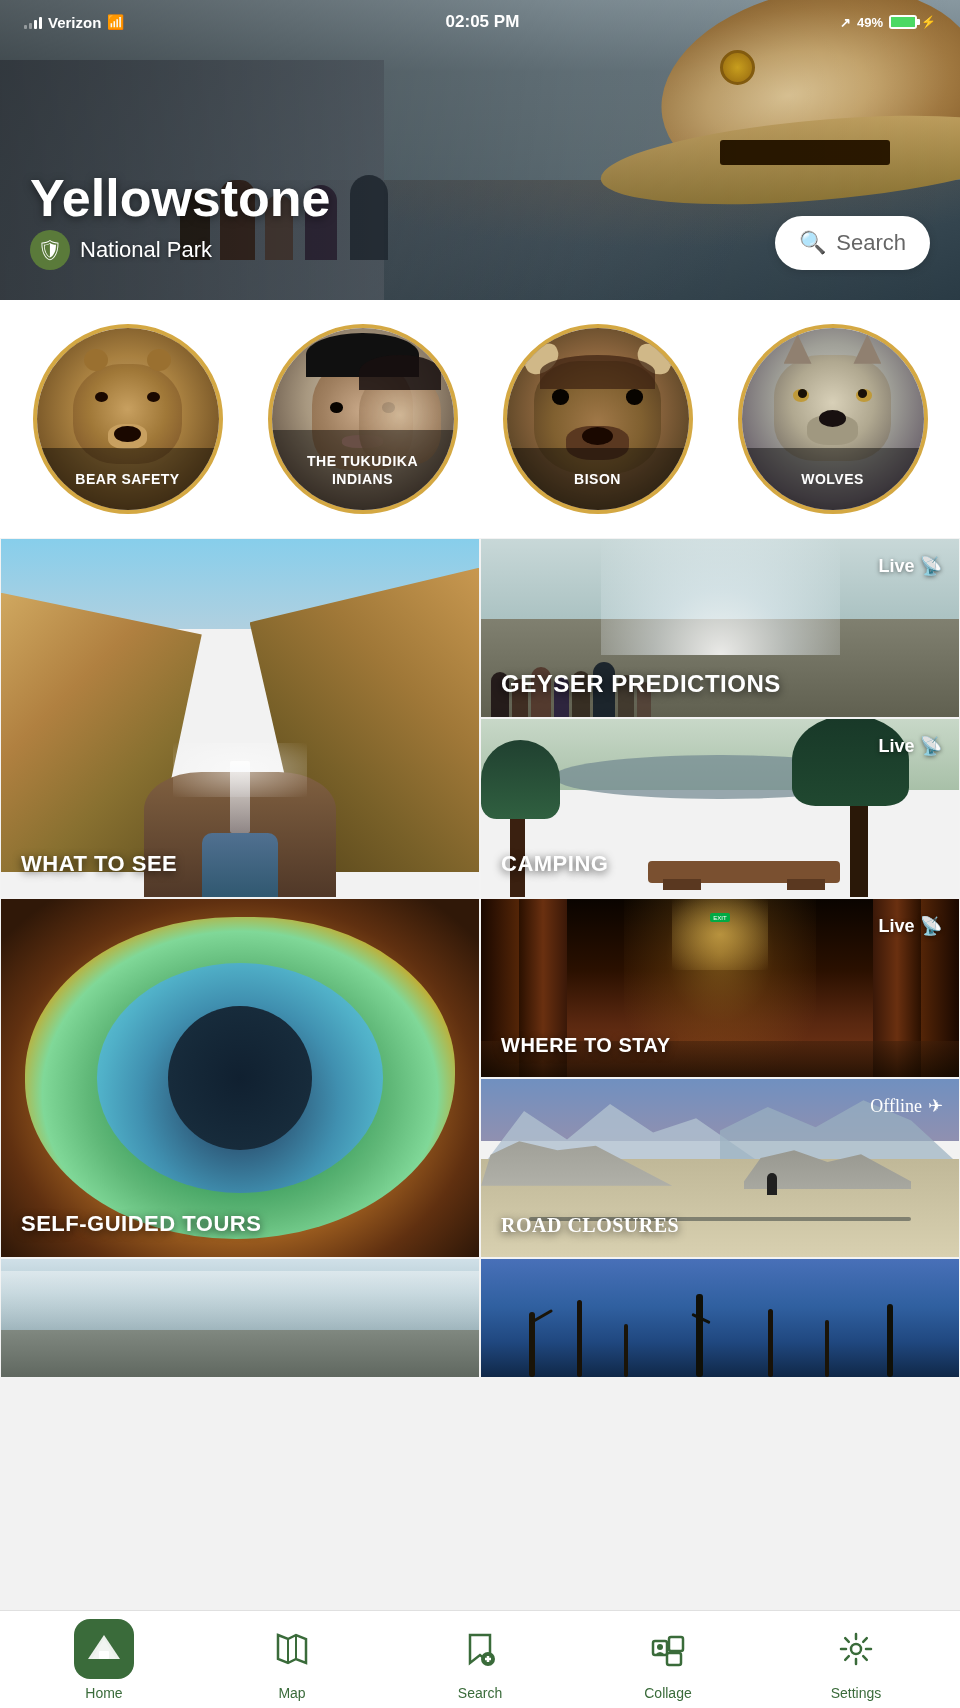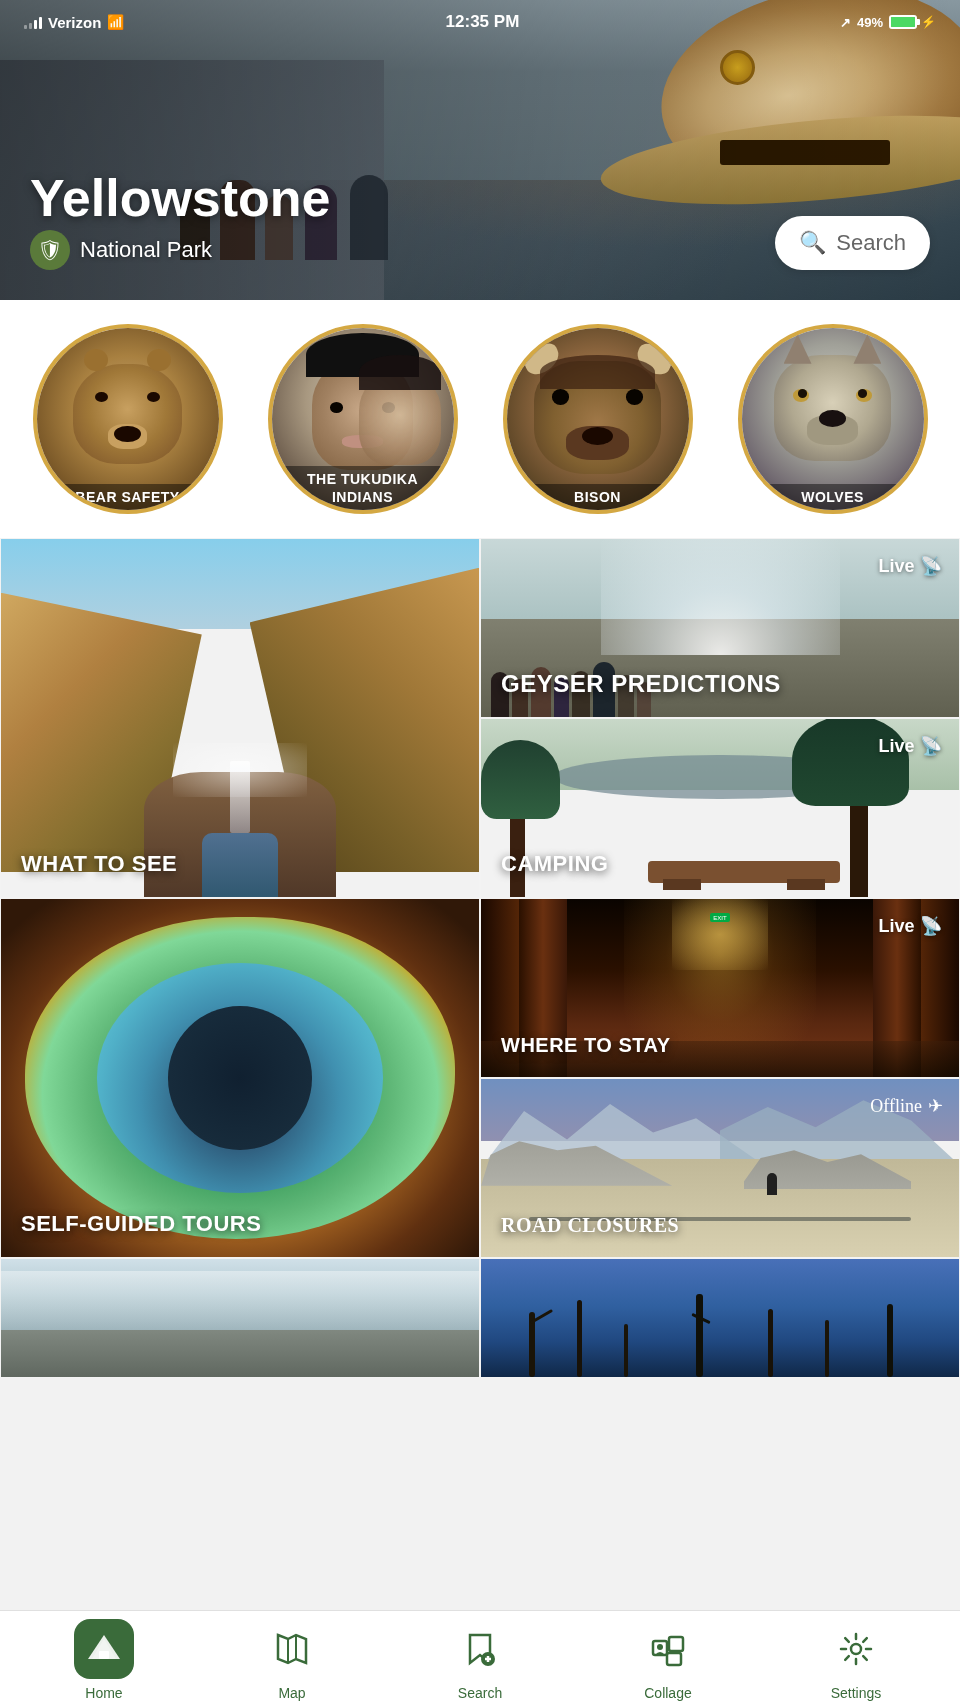--- a/index.html
+++ b/index.html
@@ -167,21 +167,21 @@
       background: radial-gradient(circle at 50% 45%, #b89060 0%, #906840 40%, #604828 70%, #302018 100%);
     }
     
     .wolves-bg {
       background: radial-gradient(circle at 50% 40%, #d0d0c8 0%, #a0a098 40%, #706870 70%, #302830 100%);
     }
     .category-label-bar {
       position: absolute;
       bottom: 0; left: 0; right: 0;
       background: rgba(0,0,0,0.45);
-      padding: 4px 4px;
+      padding: 22px 4px;
       text-align: center;
     }
     .category-label {
       color: white;
       font-size: 14px;
       font-weight: 700;
       letter-spacing: 0.5px;
       text-transform: uppercase;
     }
 
@@ -314,21 +314,21 @@
   <div class="status-left">
     <div class="signal-bars">
       <div class="signal-bar"></div>
       <div class="signal-bar"></div>
       <div class="signal-bar"></div>
       <div class="signal-bar"></div>
     </div>
     <span>Verizon</span>
     <span class="wifi-icon">📶</span>
   </div>
-  <div class="status-center">12:35 PM</div>
+  <div class="status-center">02:05 PM</div>
   <div class="status-right">
     <span>↗</span>
     <span>49%</span>
     <div class="battery-container">
       <div class="battery-box">
         <div class="battery-fill"></div>
       </div>
       <span class="charging-icon">⚡</span>
     </div>
   </div>

